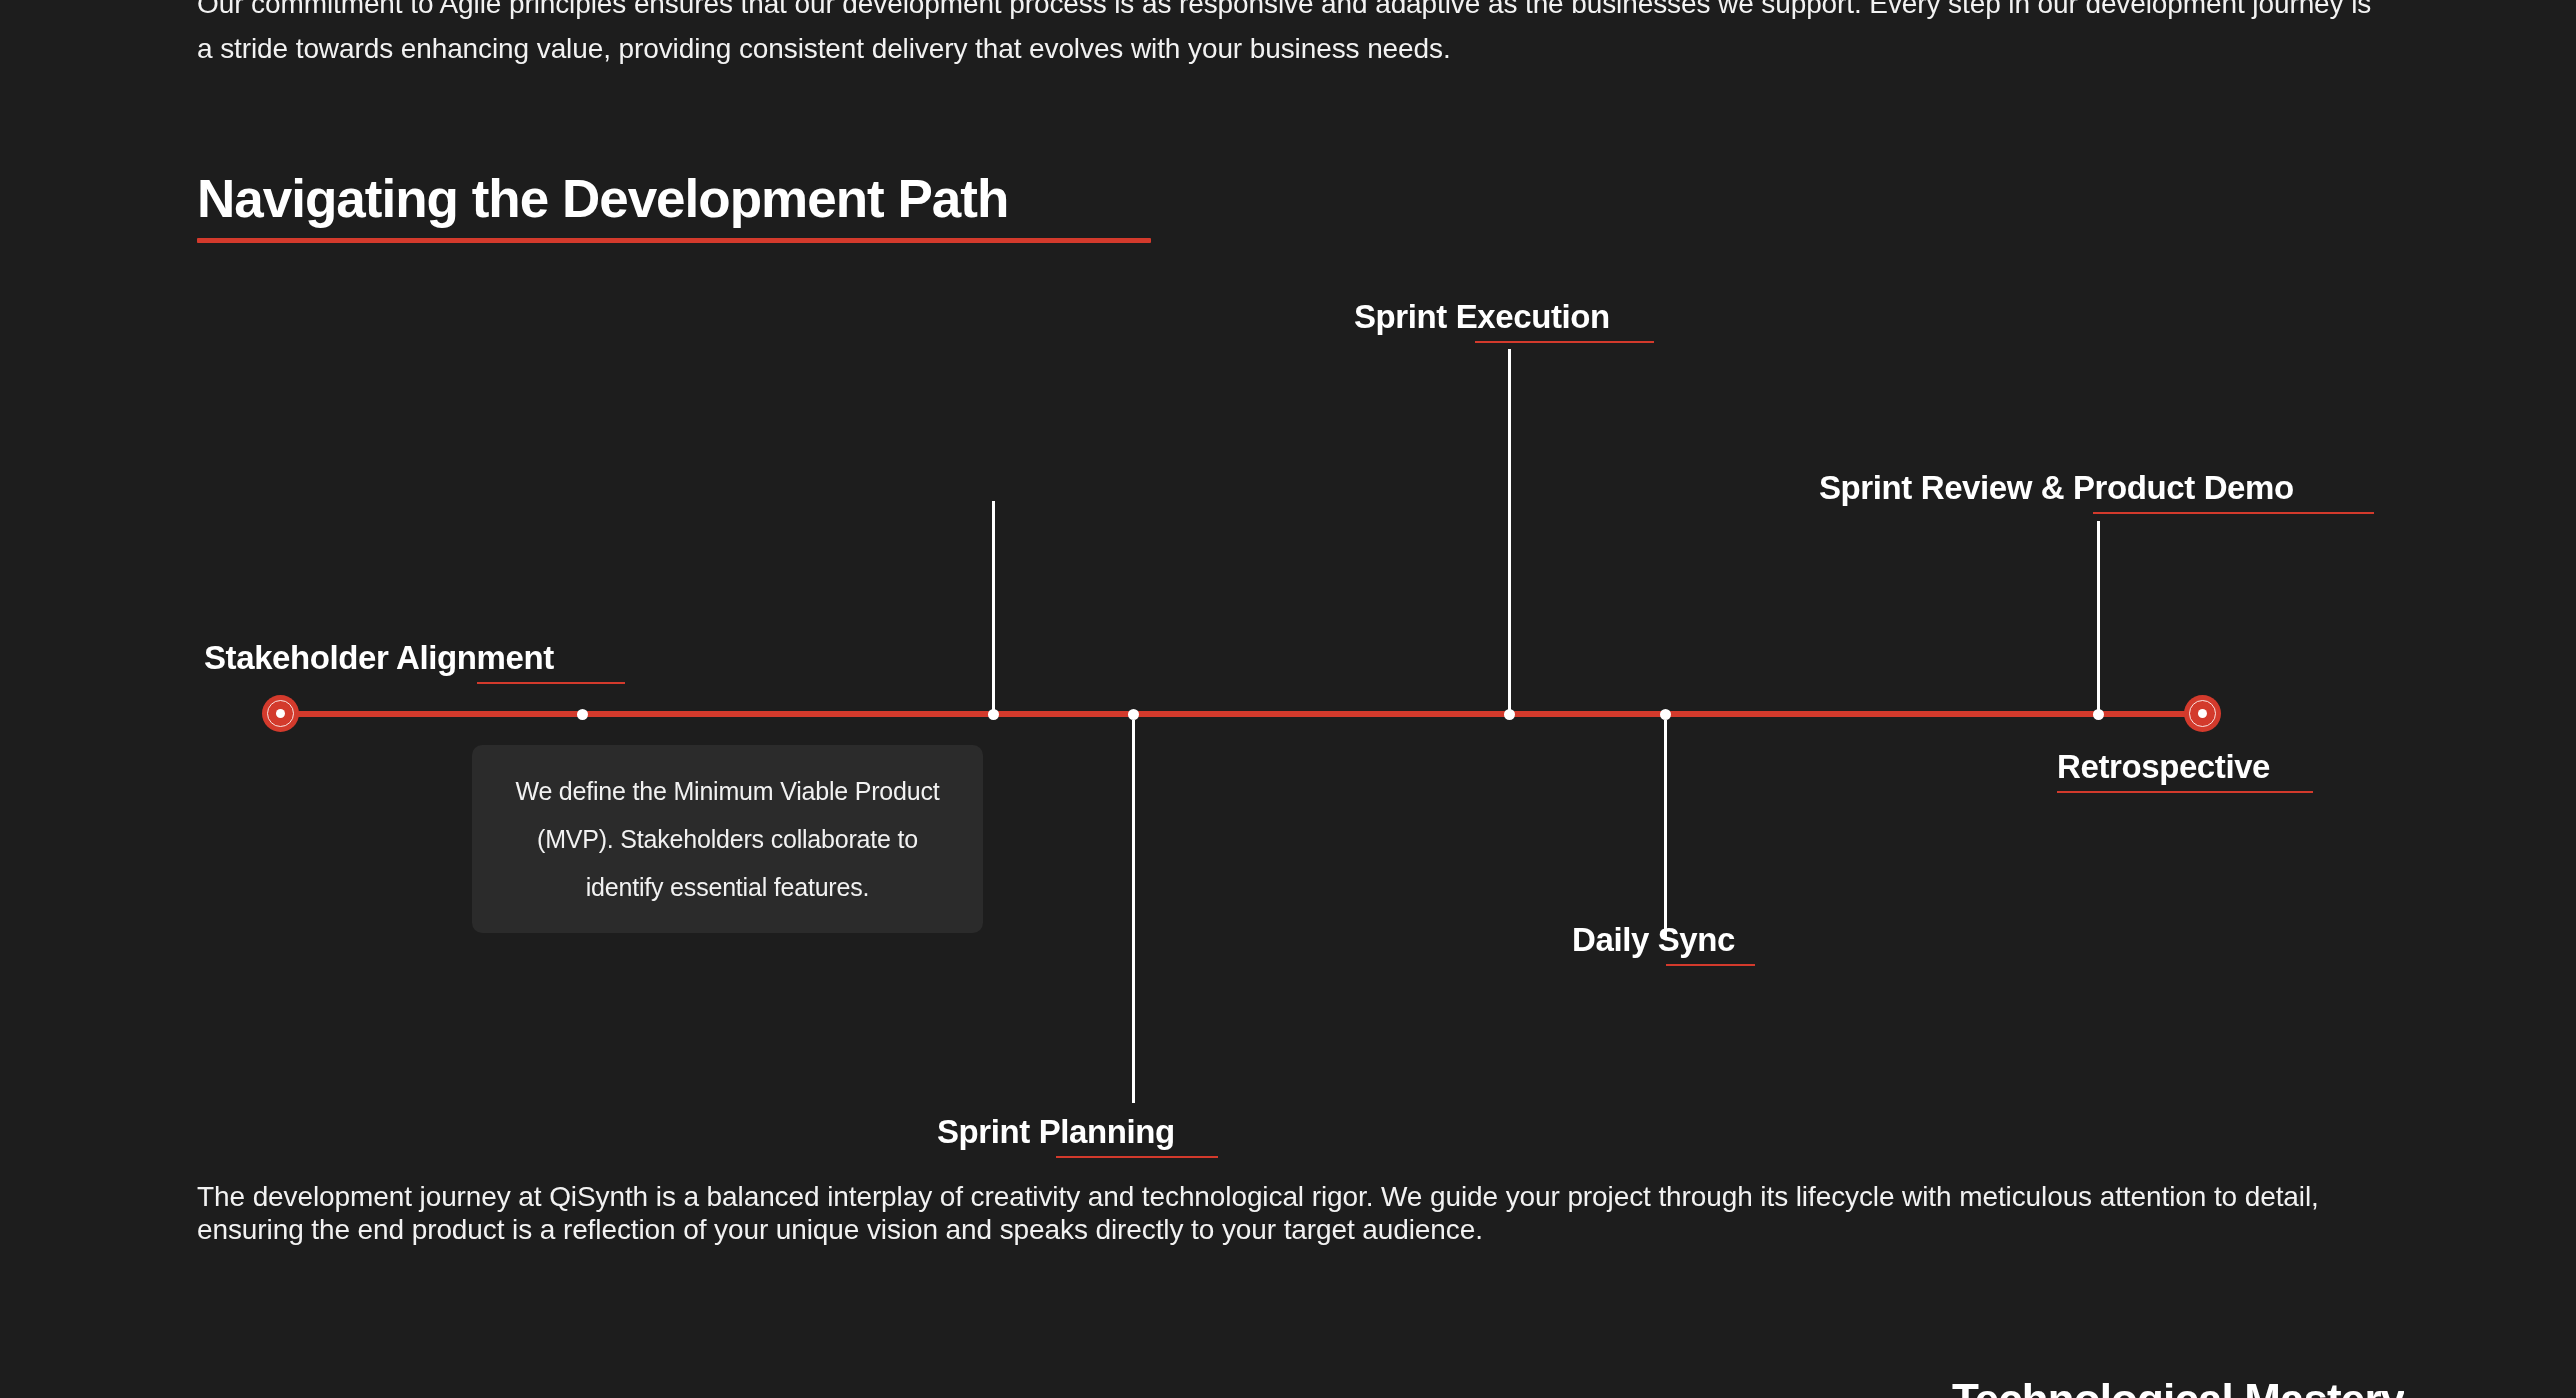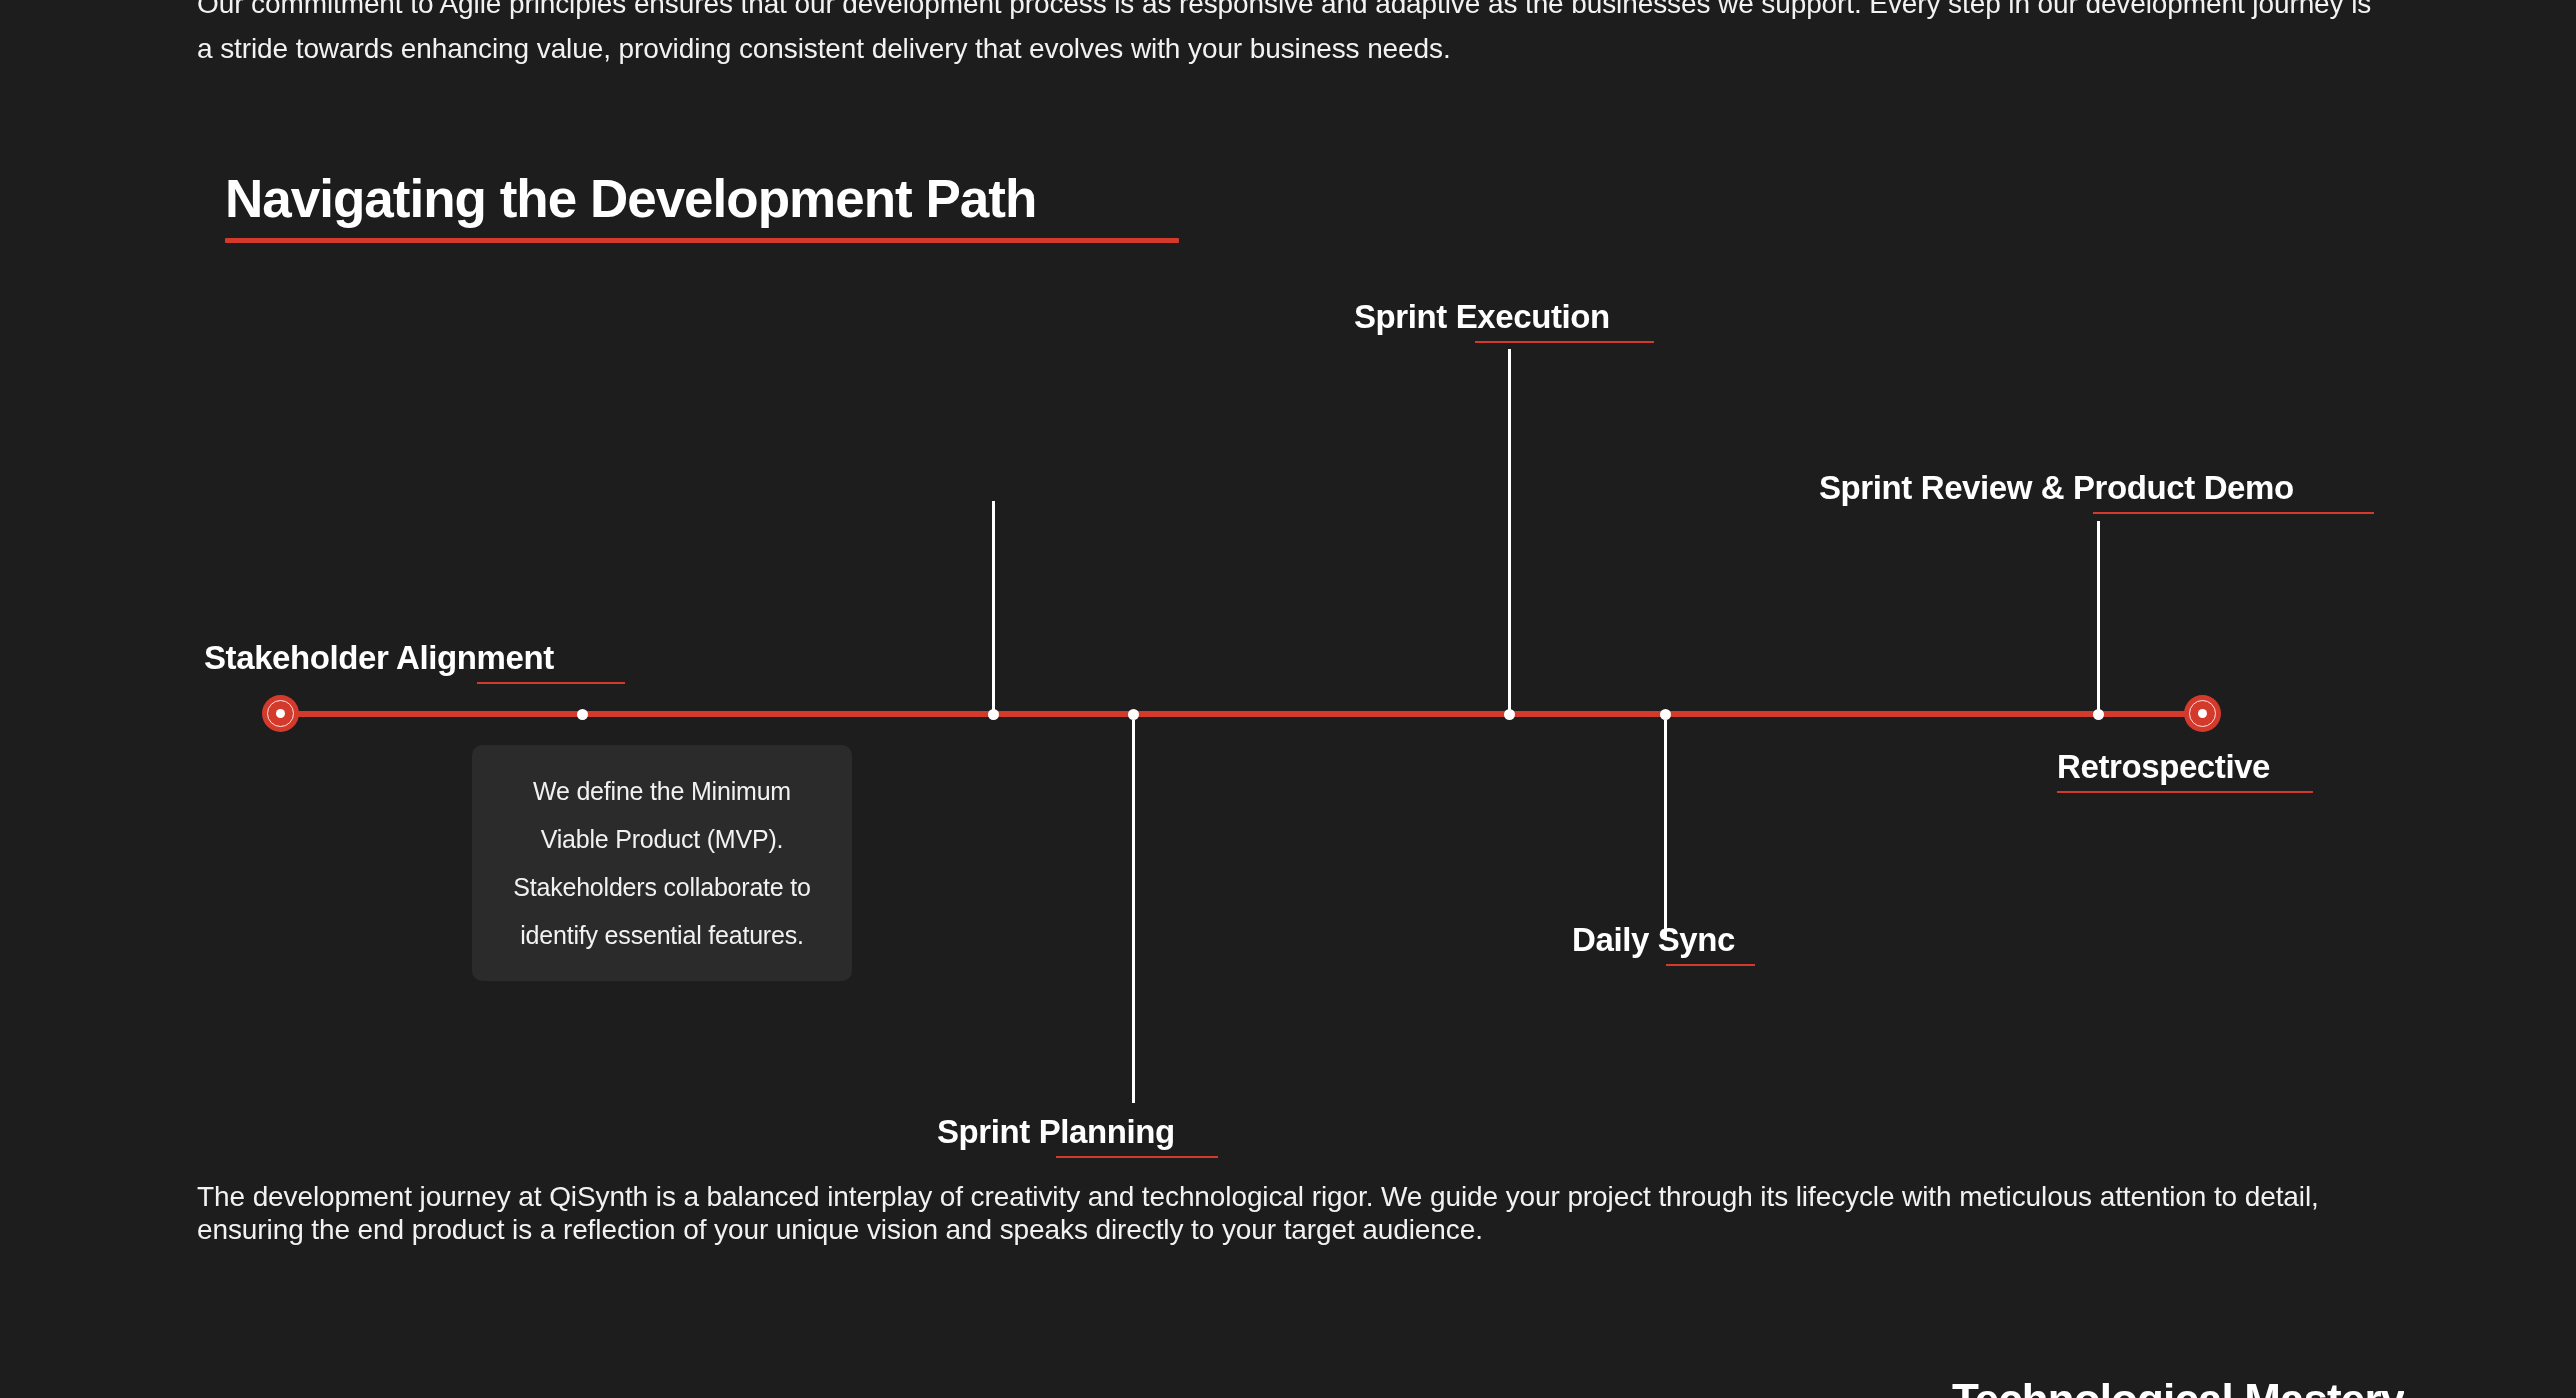--- a/index.html
+++ b/index.html
@@ -28,21 +28,20 @@
     font-weight: 400;
     color: #f2f2f2;
     letter-spacing: -0.1px;
   }
 
   
   .section-heading-wrap {
     position: absolute;
     left: 197px;
     top: 169px;
-    margin-left: 28px;
   }
   .section-heading {
     font-size: 53px;
     line-height: 60px;
     font-weight: 700;
     letter-spacing: -1px;
     color: #ffffff;
     white-space: nowrap;
   }
   .section-heading-rule {
@@ -134,21 +133,21 @@
     height: 2.6px;
     background: #d33a2c;
     margin-top: 6.8px;
   }
 
   
   .timeline-tooltip {
     position: absolute;
     left: 472px;
     top: 745px;
-    width: 380px;
+    width: 511px;
     padding: 22px 25.6px;
     background: #2b2b2b;
     border-radius: 10.2px;
     text-align: center;
     font-size: 25px;
     line-height: 48px;
     font-weight: 400;
     color: #f2f2f2;
     letter-spacing: -0.2px;
   }

